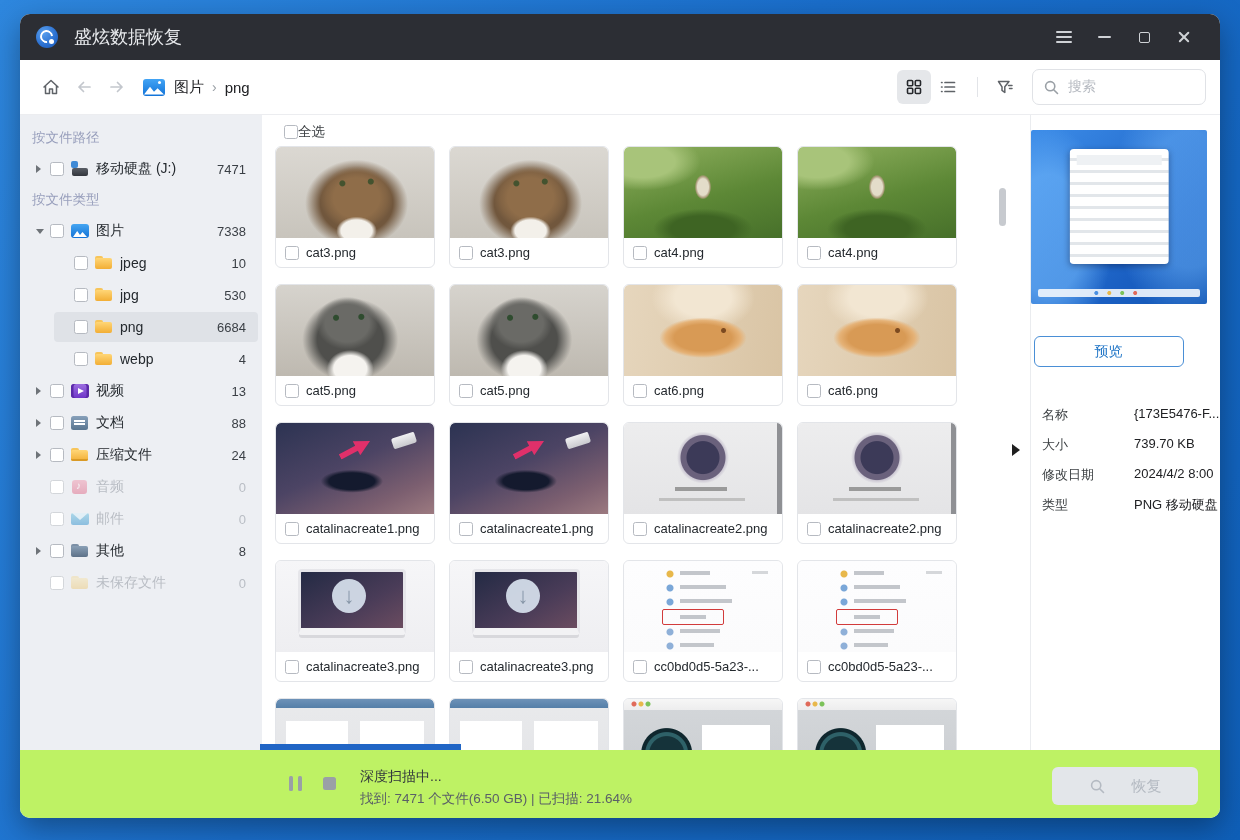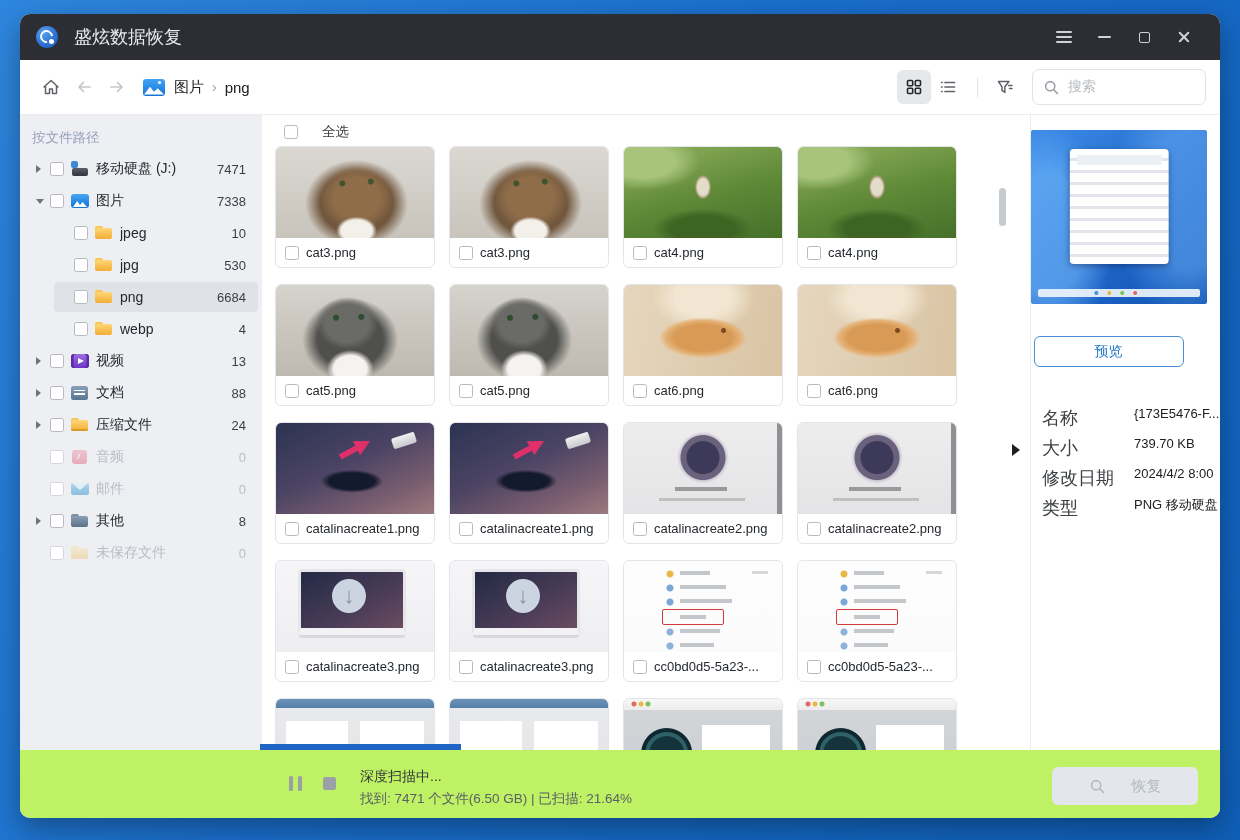--- a/index.html
+++ b/index.html
@@ -103,21 +103,21 @@
   .i-audio::after { content:'♪'; position:absolute; left:5px; top:1px; font-size:10px; color:#fff; }
   .i-mail::before { content:''; position:absolute; left:0; top:2px; width:18px; height:12px; border-radius:2px;
     background:linear-gradient(#6cc0e0,#2f8fcc); }
   .i-mail::after { content:''; position:absolute; left:1px; top:2px; width:16px; height:7px; background:#d8f0fa;
     clip-path:polygon(0 0,50% 100%,100% 0); }
   .i-unsaved { }
   .i-unsaved::before { }
 
   
   .content { position:absolute; left:242px; top:101px; width:768px; height:635px; background:#fff; overflow:hidden; }
-  .selectall { position:absolute; left:22px; top:8px; display:flex; align-items:center; gap:24px;
+  .selectall { position:absolute; left:22px; top:8px; display:flex; align-items:center; gap:0;
     font-size:13.5px; color:#3c4043; }
   .grid { position:absolute; left:13px; top:31px; width:694px; display:grid;
     grid-template-columns:repeat(4,160px); column-gap:14px; row-gap:16px; }
   .card { width:160px; height:122px; border:1px solid #e3e5e9; border-radius:6px; background:#fff; overflow:hidden; }
   .thumb { height:91px; border-radius:5px 5px 0 0; position:relative; overflow:hidden; }
   .cardlabel { height:29px; display:flex; align-items:center; gap:7px; padding:0 9px; }
   .fname { font-size:13px; color:#24292e; white-space:nowrap; overflow:hidden; text-overflow:ellipsis; }
   .scrollthumb { position:absolute; left:737px; top:73px; width:7px; height:38px; background:#c7cacf; border-radius:4px; }
 
   
@@ -225,21 +225,21 @@
     background:
       radial-gradient(circle at 36% 50%,#4a90e2 0 1.6px,transparent 2.4px),
       radial-gradient(circle at 44% 50%,#e8b84b 0 1.6px,transparent 2.4px),
       radial-gradient(circle at 52% 50%,#7cc25a 0 1.6px,transparent 2.4px),
       radial-gradient(circle at 60% 50%,#e06a5a 0 1.6px,transparent 2.4px),
       rgba(238,244,252,.92); }
   .pvbtn { margin:32px auto 0; width:150px; height:31px; border:1px solid #4a8fd6; border-radius:6px;
     color:#2176c7; font-size:14px; display:flex; align-items:center; justify-content:center; background:#fff; cursor:default; }
   .details { margin-top:32px; position:relative; }
   .drow { position:relative; height:30px; }
-  .dlabel { position:absolute; left:11px; top:7px; font-size:18px; color:#3c4043; }
+  .dlabel { position:absolute; left:11px; top:7px; font-size:13px; color:#3c4043; }
   .dvalue { position:absolute; left:103px; top:7px; font-size:13px; color:#202124; white-space:nowrap; }
 
   
   .progressline { position:absolute; left:240px; top:730px; width:201px; height:6px; background:#2065c5; }
   .statusbar { position:absolute; left:0; top:736px; width:1200px; height:68px; background:#bef264; }
   .pausebtn { position:absolute; left:269px; top:26px; width:13px; height:15px;
     display:flex; justify-content:space-between; }
   .pausebtn i { width:4px; height:15px; background:#9aa0a6; border-radius:1.5px; }
   .stopbtn { position:absolute; left:303px; top:27px; width:13px; height:13px; background:#9aa0a6; border-radius:2.5px; }
   .sttexts { position:absolute; left:340px; top:18px; }
@@ -350,20 +350,21 @@
           <div class="sec-header">按文件路径</div>
           <div class="srow">
     <span class="arrow">
               <i class="tri-r"></i>
             </span>
     <span class="cb"></span>
     <span class="si i-usb-drive"></span>
     <span class="slabel">移动硬盘 (J:)</span>
     <span class="scount">7471</span>
   </div>
+          <div class="sec-header">按文件类型</div>
           <div class="srow">
     <span class="arrow">
               <i class="tri-d"></i>
             </span>
     <span class="cb"></span>
     <span class="si i-pictures"></span>
     <span class="slabel">图片</span>
     <span class="scount">7338</span>
   </div>
           <div class="srow indent">

